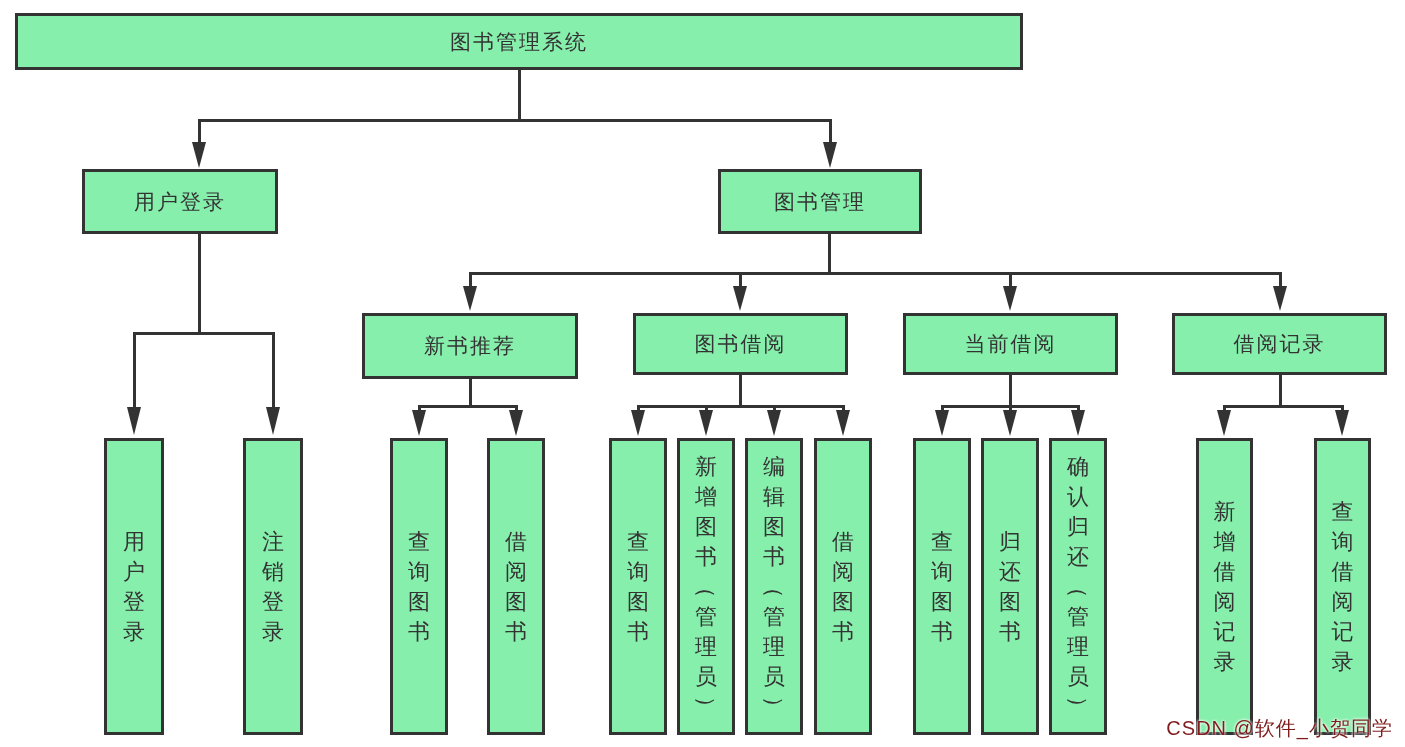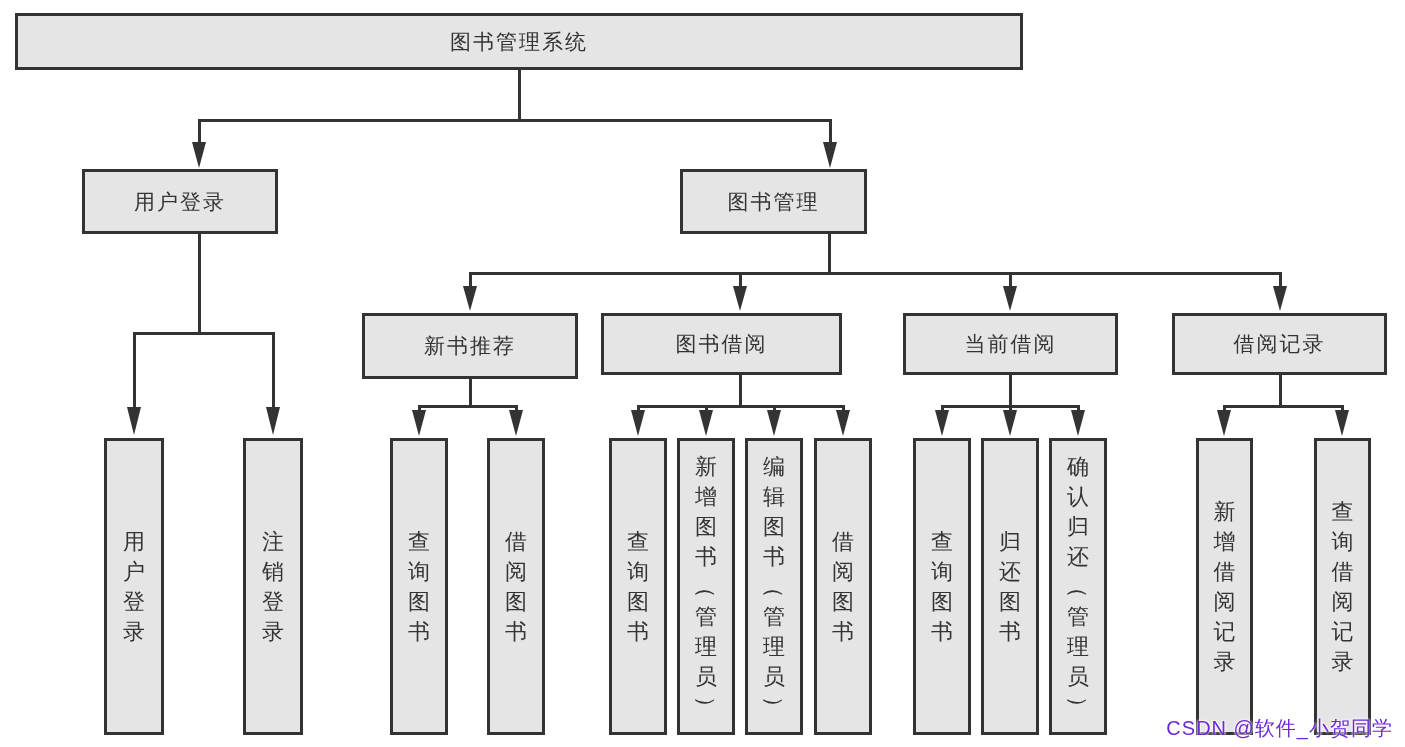--- a/index.html
+++ b/index.html
@@ -4,32 +4,32 @@
 <style>
   html,body{margin:0;padding:0;background:#fff;}
   .canvas{
     position:relative;width:1405px;height:747px;background:#ffffff;
     font-family:"Liberation Sans","DejaVu Sans",sans-serif;color:#333;
     overflow:hidden;
   }
   .connectors{position:absolute;left:0;top:0;pointer-events:none;}
   .node{
     position:absolute;box-sizing:border-box;border:3px solid #333333;
-    background:#e5e5e5;display:flex;align-items:center;justify-content:center;
+    background:#86efac;display:flex;align-items:center;justify-content:center;
   }
   .hlabel{font-size:21px;letter-spacing:2px;white-space:nowrap;color:#333;}
   .vtext{
     display:flex;flex-direction:column;align-items:center;justify-content:center;
     font-size:22px;color:#333;width:100%;height:100%;
   }
   .vtext span{display:block;height:30px;line-height:30px;text-align:center;}
   .vtext span.rot{transform:rotate(90deg);}
   .watermark{
     position:absolute;right:12px;bottom:5px;font-size:20px;letter-spacing:1px;
-    color:#6d28d9;text-shadow:0 0 3px #ffffff,0 0 3px #ffffff;white-space:nowrap;
+    color:#7f1d1d;text-shadow:0 0 3px #ffffff,0 0 3px #ffffff;white-space:nowrap;
   }
 </style>
 </head>
 <body>
 
 <div class="canvas">
 
   <svg class="connectors" width="1405" height="747" viewBox="0 0 1405 747" xmlns="http://www.w3.org/2000/svg">
     <g stroke="#333333" stroke-width="3" fill="none" shape-rendering="crispEdges">
 
@@ -77,28 +77,28 @@
     </g>
   </svg>
 
   <div class="node" style="left:15px;top:13px;width:1008px;height:57px">
     <div class="hlabel">图书管理系统</div>
   </div>
 
   <div class="node" style="left:82px;top:169px;width:196px;height:65px">
     <div class="hlabel">用户登录</div>
   </div>
-  <div class="node" style="left:680px;top:169px;width:187px;height:65px">
+  <div class="node" style="left:718px;top:169px;width:204px;height:65px">
     <div class="hlabel">图书管理</div>
   </div>
 
   <div class="node" style="left:362px;top:313px;width:216px;height:66px">
     <div class="hlabel">新书推荐</div>
   </div>
-  <div class="node" style="left:601px;top:313px;width:241px;height:62px">
+  <div class="node" style="left:633px;top:313px;width:215px;height:62px">
     <div class="hlabel">图书借阅</div>
   </div>
   <div class="node" style="left:1172px;top:313px;width:215px;height:62px">
     <div class="hlabel">借阅记录</div>
   </div>
   <div class="node" style="left:903px;top:313px;width:215px;height:62px">
     <div class="hlabel">当前借阅</div>
   </div>
 
   <div class="node" style="left:104px;top:438px;width:60px;height:297px">

